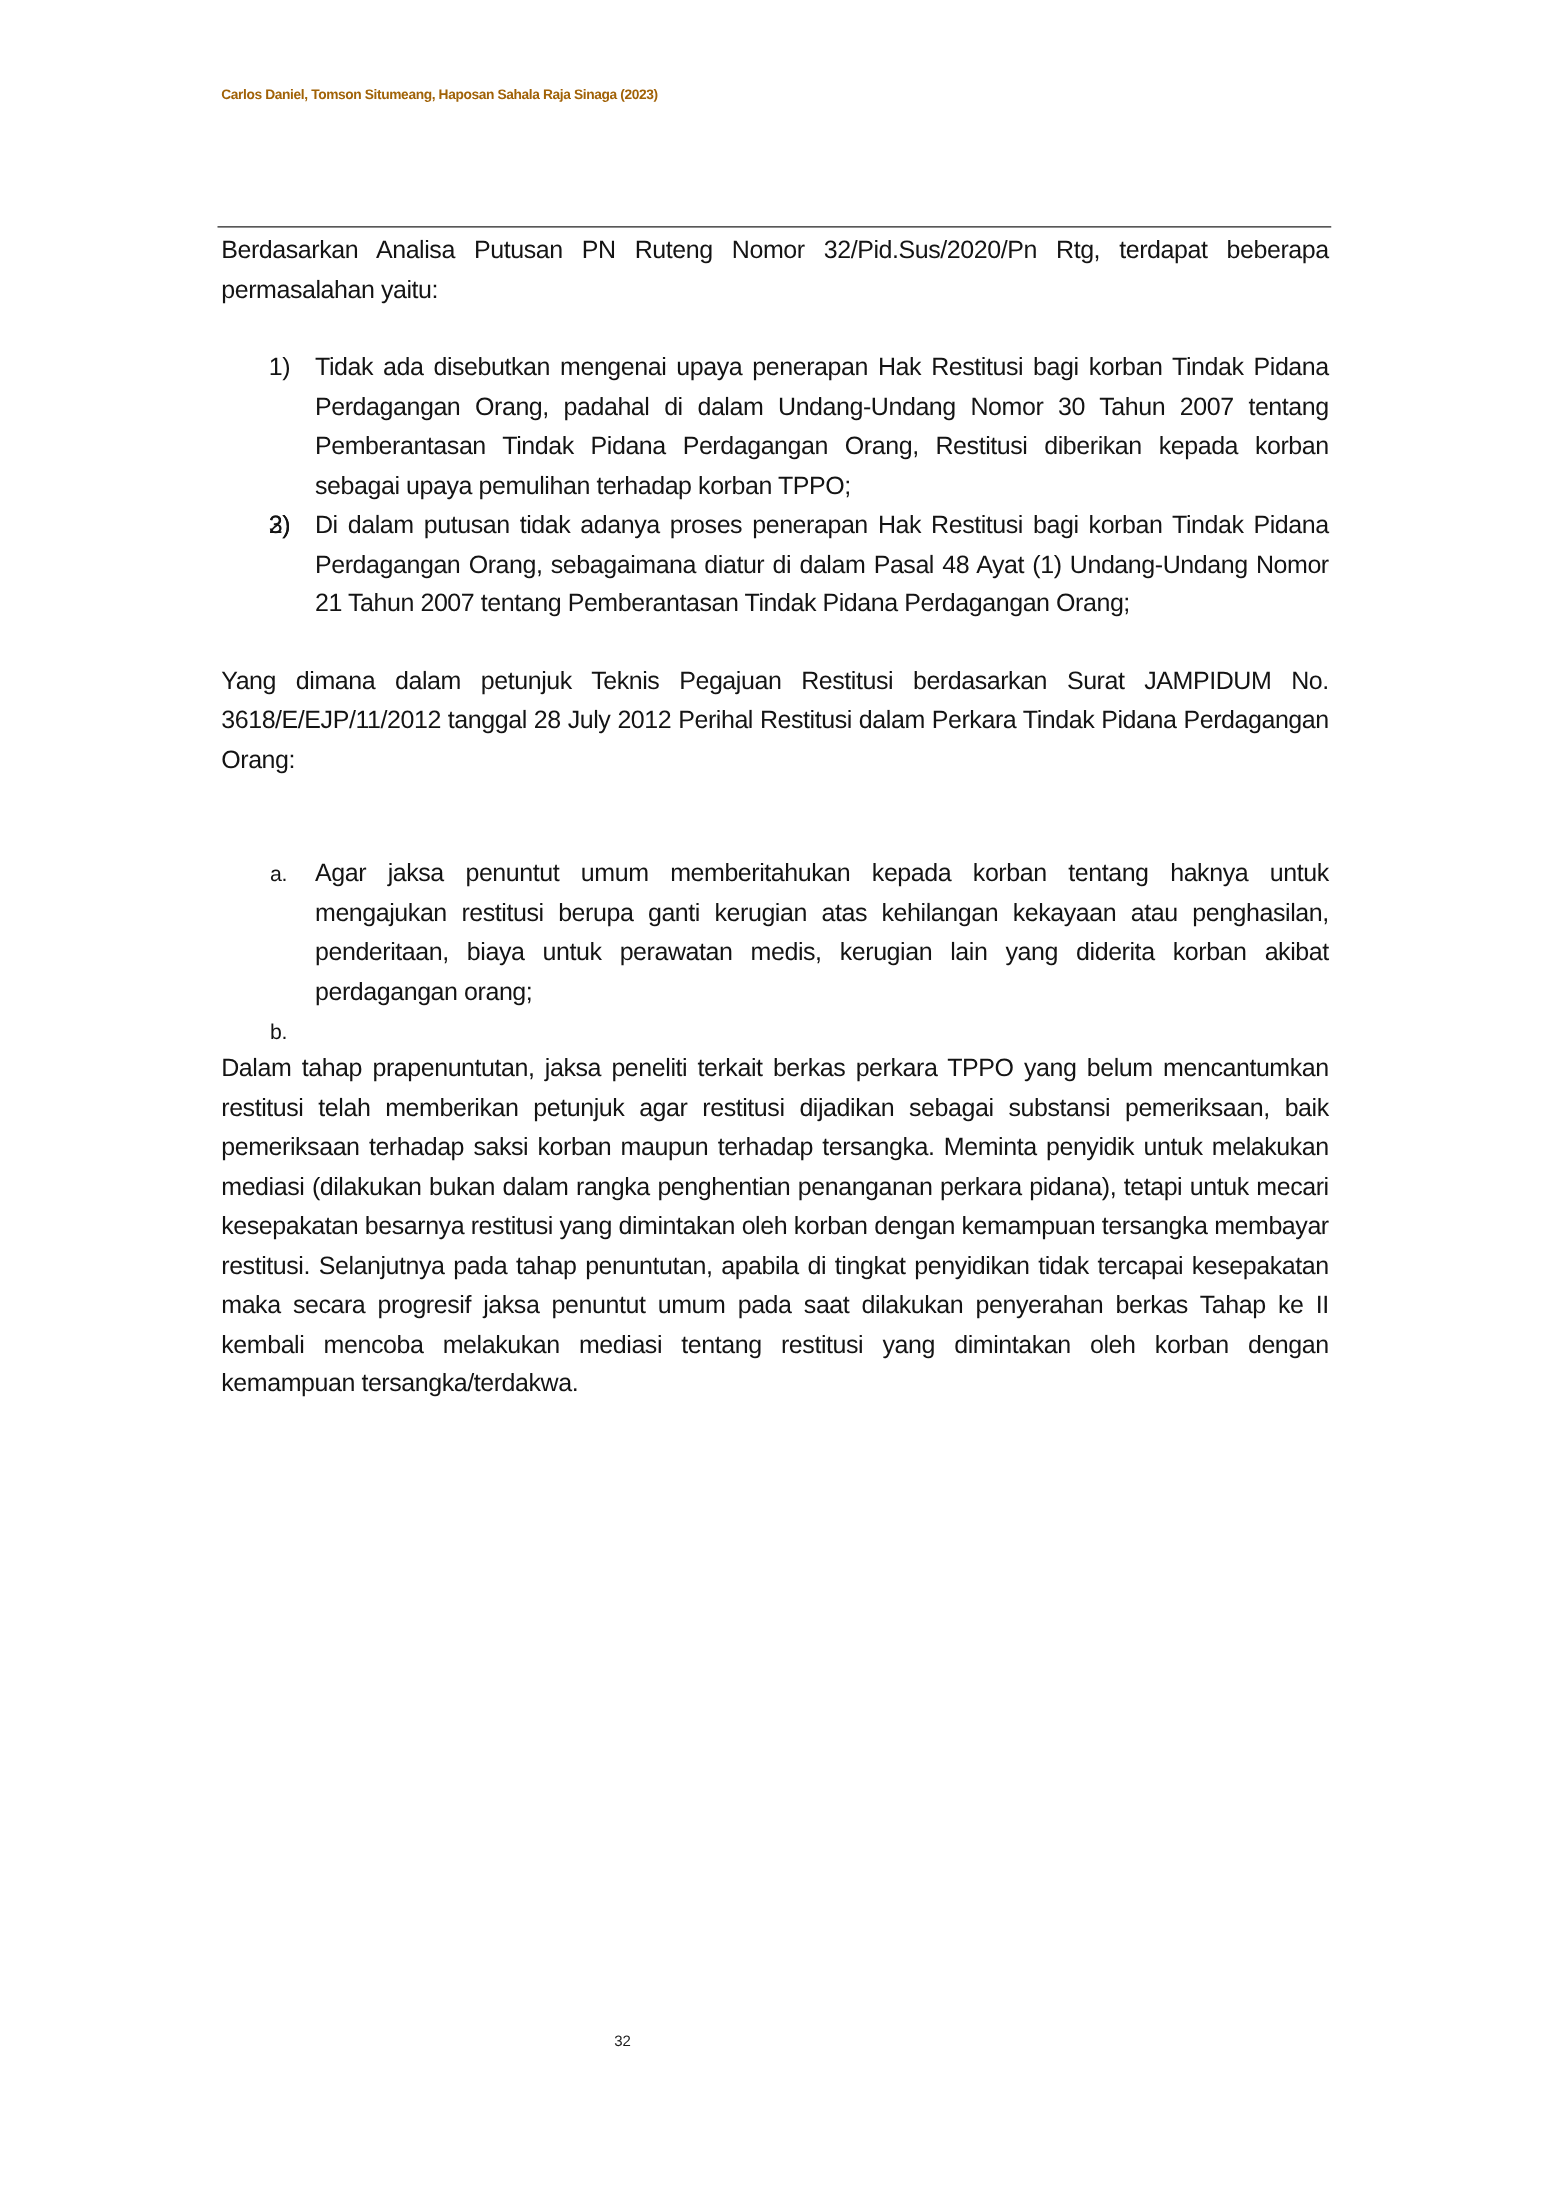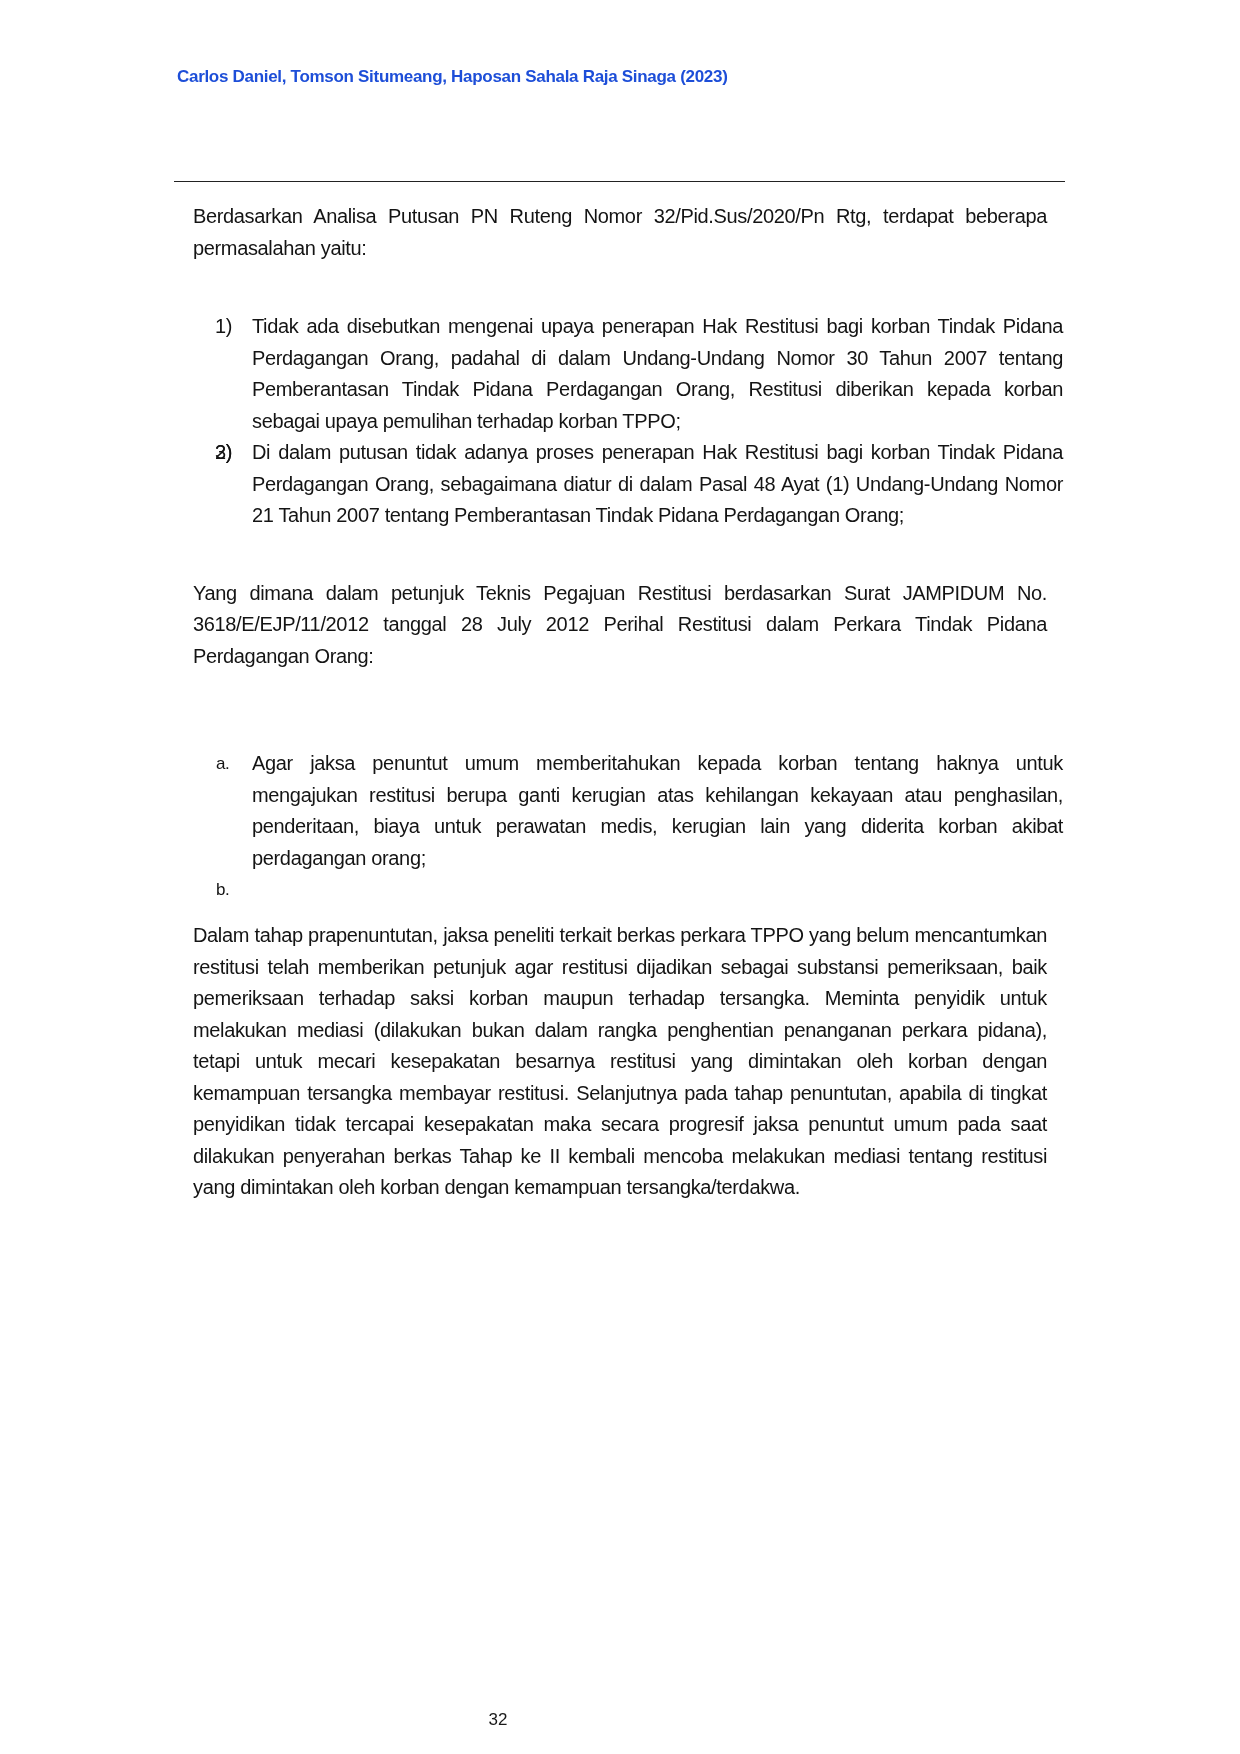--- a/index.html
+++ b/index.html
@@ -19,24 +19,24 @@
     position: absolute;
     left: 0; top: 0;
     width: 1240px; height: 1754px;
   }
   .header {
     position: absolute;
     left: 177px;
     top: 64px;
     width: 890px;
     font-weight: bold;
-    font-size: 17px;
+    font-size: 11px;
     line-height: 25px;
     letter-spacing: -0.3px;
-    color: #1d4ed8;
+    color: #a16207;
   }
   .header div { white-space: nowrap; }
   .rule {
     position: absolute;
     left: 174px;
     top: 181px;
     width: 891px;
     height: 0;
     border-top: 1.5px solid #222;
   }
@@ -45,21 +45,21 @@
     left: 177px;
     top: 185px;
     width: 886px;
     font-size: 20px;
     line-height: 31.5px;
     letter-spacing: -0.35px;
     word-spacing: 0px;
   }
   .para {
     text-align: justify;
-    margin: 16px;
+    margin: 0;
   }
   .gap-l { height: 31px; }
   .gap-m { height: 30px; }
   ol.list {
     list-style: none;
     margin: 0;
     padding: 0;
   }
   ol.list li {
     position: relative;
@@ -72,23 +72,23 @@
     top: 0;
   }
   ol.alpha li .marker {
     left: 39px;
     font-size: 17px;
   }
   .page-number {
     position: absolute;
     left: 0;
     width: 996px;
-    top: 1710px;
+    top: 1626px;
     text-align: center;
-    font-size: 17px;
+    font-size: 12px;
     color: #1a1a1a;
   }
 </style>
 </head>
 <body>
 
 <div class="page">
 
   <div class="header">
     <div>Carlos Daniel, Tomson Situmeang, Haposan Sahala Raja Sinaga (2023)</div>

